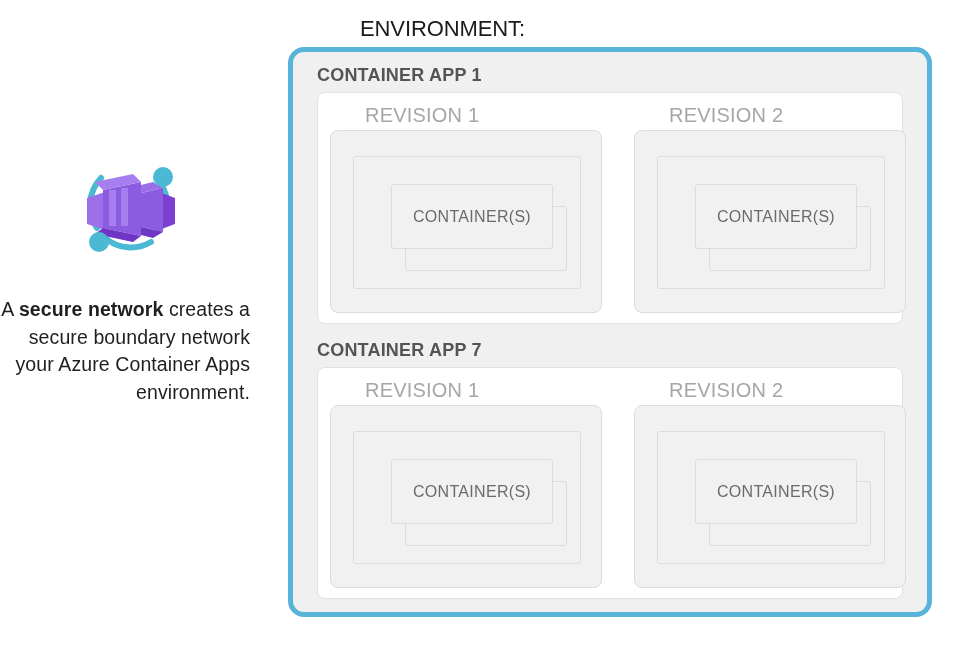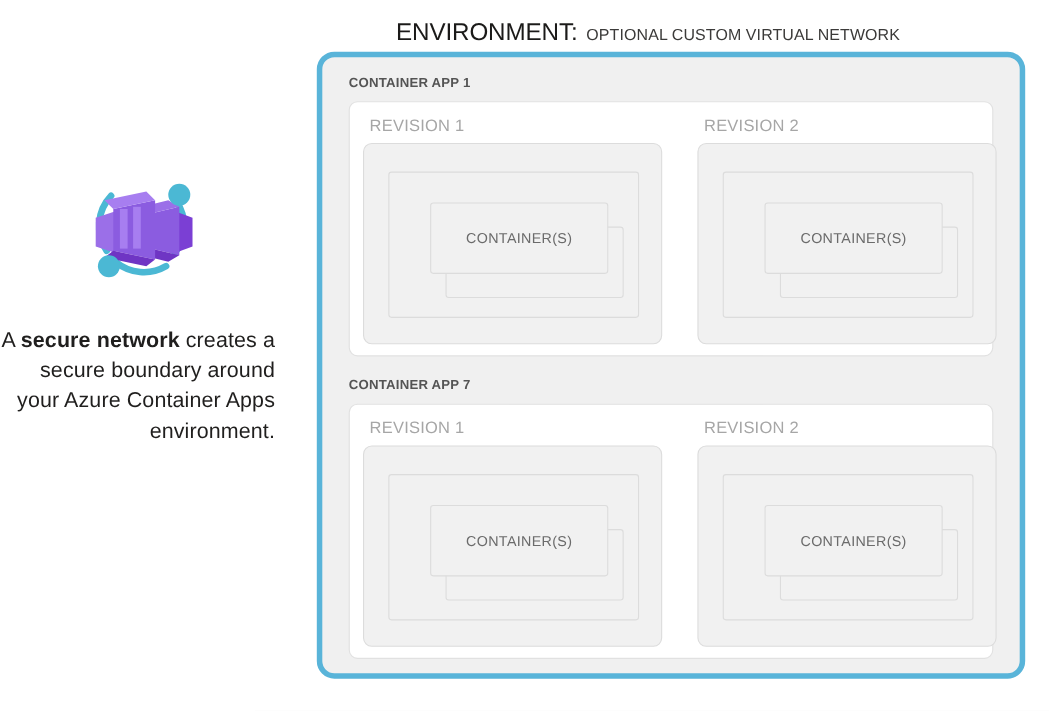--- a/index.html
+++ b/index.html
@@ -85,21 +85,21 @@
   
   .container-app {
     position: absolute;
     left: 24px;
     width: 586px;
   }
   #container-app-1 { top: 10px;  height: 262px; }
   #container-app-2 { top: 285px; height: 262px; }
 
   .app-label {
-    font-size: 12px;
+    font-size: 18px;
     font-weight: 600;
     color: #545454;
     letter-spacing: 0.2px;
     height: 30px;
     line-height: 26px;
   }
 
   .app-panel {
     position: relative;
     height: 232px;
@@ -111,27 +111,28 @@
   
   .revision {
     position: absolute;
     top: 10px;
     width: 272px;
   }
   .revision.rev-1 { left: 12px; }
   .revision.rev-2 { left: 316px; }
 
   .rev-label {
-    font-size: 15px;
+    font-size: 20px;
     font-weight: 400;
     color: #a6a6a6;
     letter-spacing: 0.2px;
     height: 27px;
     line-height: 24px;
     padding-left: 6px;
+    margin-left: 29px;
   }
 
   .rev-box {
     position: relative;
     height: 183px;
     background: #f1f1f1;
     border: 1px solid #dcdcdc;
     border-radius: 8px;
   }
 
@@ -174,21 +175,21 @@
     height: 65px;
     border: 1px solid #dcdcdc;
     border-radius: 3px;
     background: #f1f1f1;
     display: flex;
     align-items: center;
     justify-content: center;
   }
 
   .card-front .card-text {
-    font-size: 13px;
+    font-size: 16px;
     font-weight: 400;
     color: #6b6b6b;
     letter-spacing: 0.3px;
     white-space: nowrap;
   }
 </style>
 </head>
 <body>
 
 <div id="stage">
@@ -213,27 +214,26 @@
       <path d="M 32 40 L 70 32 L 62 24 L 24 32 Z" fill="#a77ef0"></path>
       <path d="M 32 78 L 70 86 L 62 92 L 24 84 Z" fill="#6f35c4"></path>
       <rect x="38" y="40" width="7" height="36" fill="#a77ef0"></rect>
       <rect x="50" y="38" width="7" height="38" fill="#a77ef0"></rect>
 
       <circle cx="92" cy="27" r="10" fill="#4bb8d4"></circle>
       <circle cx="28" cy="92" r="10" fill="#4bb8d4"></circle>
     </svg>
 
     <div id="caption">
-      <span>A </span><b>secure network</b><span> creates a secure boundary around your Azure Container Apps environment.</span>
+      <span>A </span><b>secure network</b><span> creates a secure boundary network your Azure Container Apps environment.</span>
     </div>
   </div>
 
   <div id="env-title">
     <span class="main">ENVIRONMENT:</span>
-    <span class="sub">OPTIONAL CUSTOM VIRTUAL NETWORK</span>
   </div>
 
   <div id="environment">
 
     <div class="container-app" id="container-app-1">
       <div class="app-label">CONTAINER APP 1</div>
       <div class="app-panel">
 
         <div class="revision rev-1">
           <div class="rev-label">REVISION 1</div>

